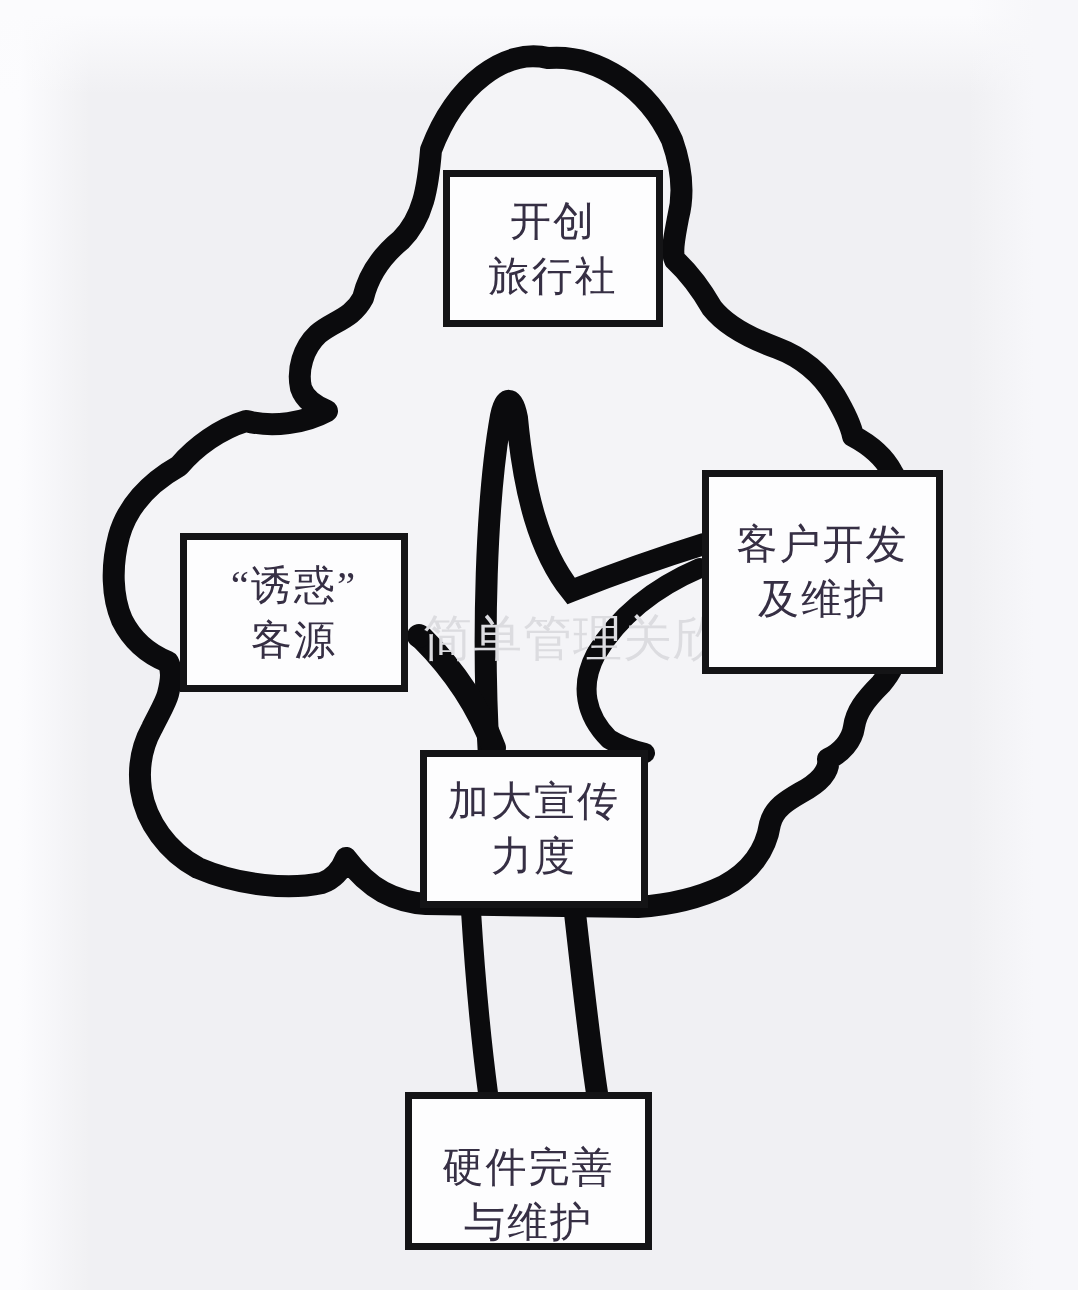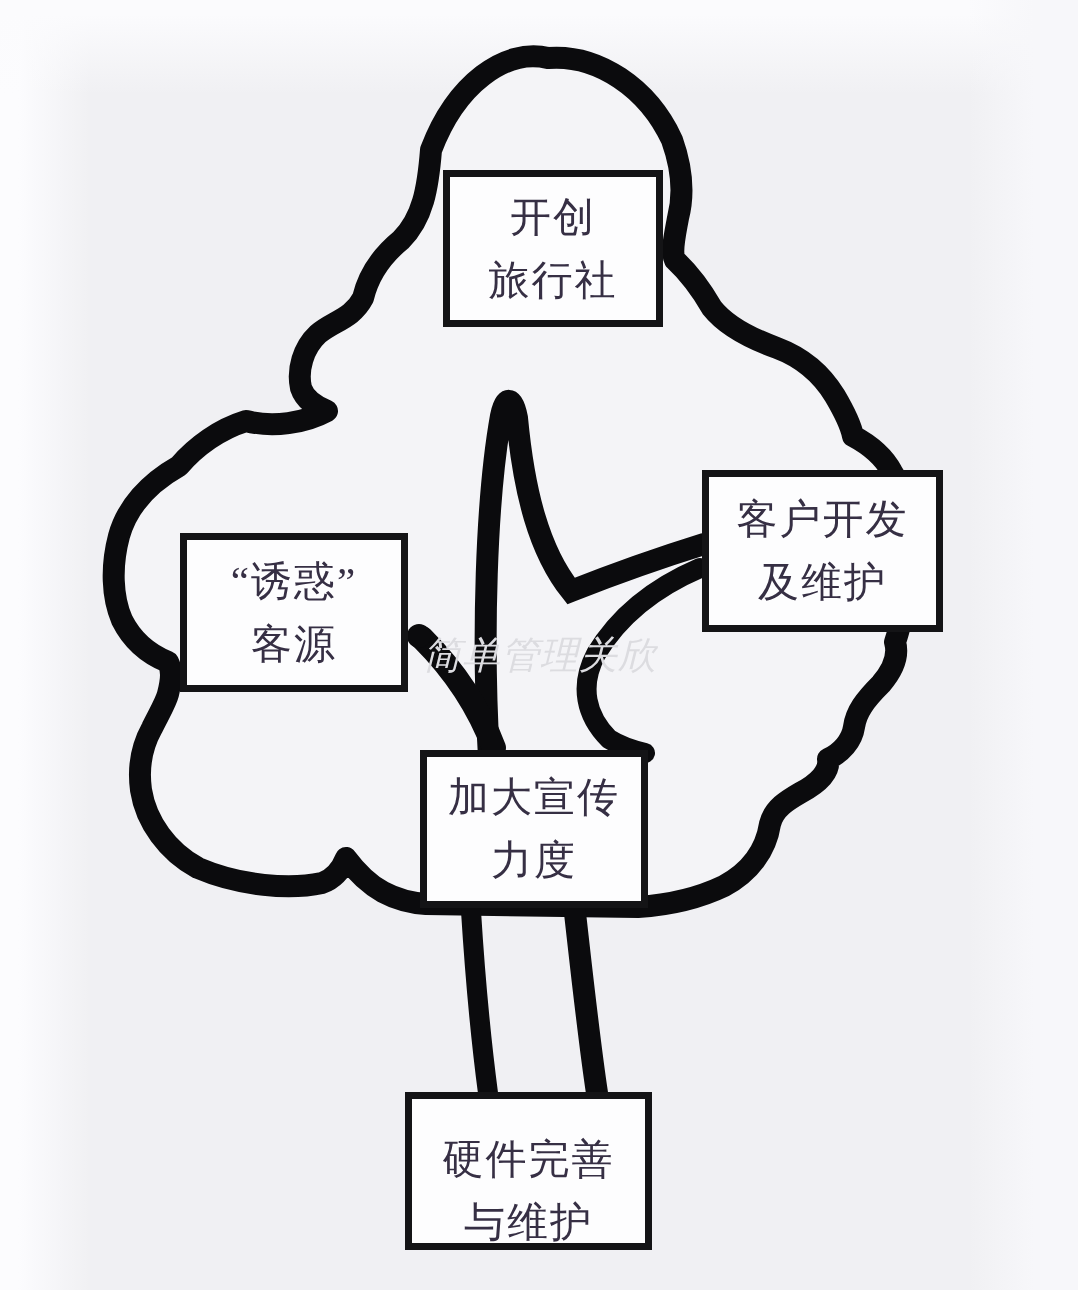--- a/index.html
+++ b/index.html
@@ -12,41 +12,40 @@
   }
   .edge-strip{position:absolute;pointer-events:none;}
   .strip-left{left:0;top:0;width:90px;height:100%;
     background:linear-gradient(to right,#fcfcfe 20%,rgba(252,252,254,0));}
   .strip-top{left:0;top:0;width:100%;height:95px;
     background:linear-gradient(to bottom,#fbfbfd 15%,rgba(251,251,253,0));}
   .strip-right{right:0;top:0;width:110px;height:100%;
     background:linear-gradient(to left,#f7f7fa 40%,rgba(247,247,250,0));}
   .tree-svg{position:absolute;left:0;top:0;}
   .watermark{
-    position:absolute;left:423px;top:630px;
+    position:absolute;left:423px;top:606px;
     font-family:"Liberation Sans","DejaVu Sans",sans-serif;
-    font-size:38px;letter-spacing:1px;white-space:nowrap;
+    font-size:49px;letter-spacing:1px;white-space:nowrap;
     color:#dcdce0;
-    font-style:italic;
   }
   .node{
     position:absolute;
     box-sizing:border-box;
     background:#fdfdfe;
     border:7px solid #141416;
     display:flex;flex-direction:column;align-items:center;justify-content:center;
-    row-gap:22px;
+    row-gap:14px;
     color:#362f44;
     font-size:41px;
     letter-spacing:2px;
     line-height:1;
     text-align:center;
   }
   .node-top   {left:443px;top:170px; width:220px;height:157px;}
-  .node-right {left:702px;top:470px; width:241px;height:162px;}
+  .node-right {left:702px;top:470px; width:241px;height:204px;}
   .node-left  {left:180px;top:533px; width:228px;height:159px;}
   .node-center{left:420px;top:750px; width:228px;height:158px;}
   .node-bottom{left:405px;top:1092px;width:247px;height:158px;justify-content:flex-end;}
 </style>
 </head>
 <body>
 
 <div class="canvas">
 
   <div class="edge-strip strip-left"></div>

